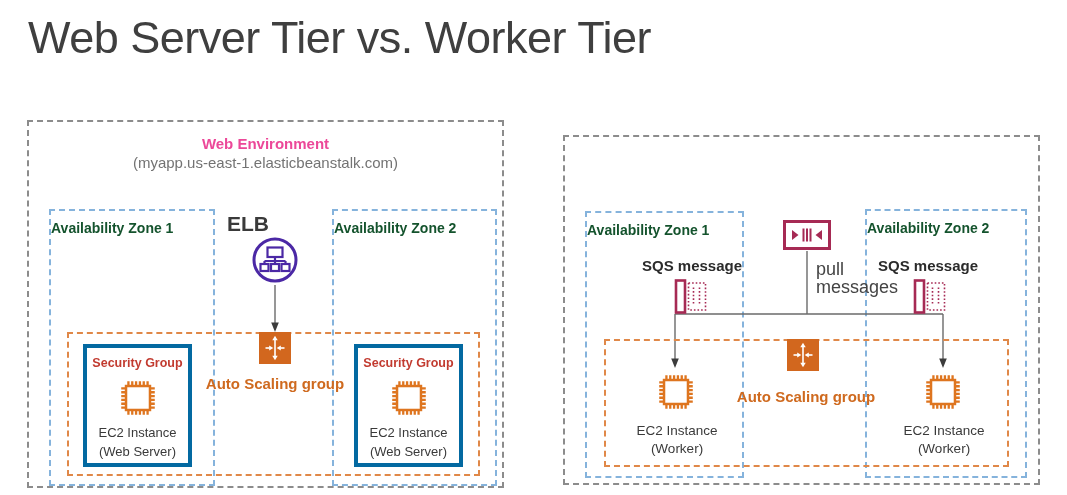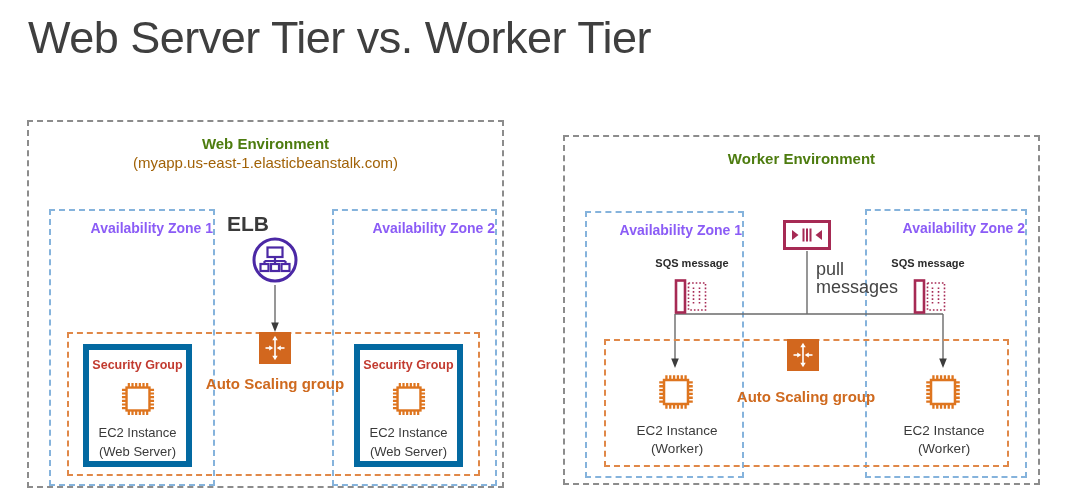--- a/index.html
+++ b/index.html
@@ -10,45 +10,45 @@
   .page-title {
     position:absolute; left:28px; top:12px;
     font-size:45px; font-weight:300; letter-spacing:-0.5px; color:#3f3f3f;
   }
 
   .panel { position:absolute; border:2px dashed #8c8c8c; background:transparent; }
   .panel.web    { left:27px;  top:120px; width:477px; height:368px; }
   .panel.worker { left:563px; top:135px; width:477px; height:350px; }
 
   .env-title { position:absolute; left:0; width:100%; text-align:center;
-               font-size:15px; font-weight:bold; color:#4d7c0f; }
+               font-size:15px; font-weight:bold; color:#ec4899; }
   .env-subtitle { position:absolute; left:0; width:100%; text-align:center;
-               font-size:15px; color:#a16207; }
+               font-size:15px; color:#737373; }
 
   .az-box { position:absolute; border:2px dashed #85b3dc; }
-  .az-label { margin-top:9px; text-align:right; font-size:14px; font-weight:600; color:#8b5cf6; }
+  .az-label { margin-top:9px; text-align:left; font-size:14px; font-weight:600; color:#14532d; }
 
   .asg-box { position:absolute; border:2px dashed #e08848; }
 
   .elb-label { position:absolute; font-size:21px; font-weight:600; color:#3a3a3a; }
 
   .asg-label { position:absolute; text-align:center; font-size:15px; font-weight:bold; color:#cf6a1f; }
 
-  .sg-box { position:absolute; border:6px solid #0369a1; background:#fff;
+  .sg-box { position:absolute; border:4px solid #0369a1; background:#fff;
             display:flex; flex-direction:column; align-items:center; }
   .sg-label { margin-top:8px; font-size:12.5px; font-weight:bold; color:#c23b30; }
   .sg-box .chip { margin-top:5px; }
   .ec2-text { margin-top:2px; text-align:center; font-size:13px; color:#3a3a3a; line-height:19px; }
 
   .icon-abs { position:absolute; }
   .overlay { position:absolute; left:0; top:0; width:100%; height:100%; pointer-events:none; }
 
   .bold-label { position:absolute; text-align:center; font-weight:bold; color:#2b2b2b; }
   .sqs-queue-label { font-size:15.5px; }
-  .sqs-msg-label { font-size:11px; }
+  .sqs-msg-label { font-size:15px; }
   .pull-label { position:absolute; font-size:18px; color:#444; line-height:17.5px; }
 
   .ec2-group-text { position:absolute; text-align:center; font-size:13.5px; color:#3a3a3a; line-height:18px; }
 
   .defs-holder { position:absolute; width:0; height:0; overflow:hidden; }
 </style>
 </head>
 <body>
 
 <svg class="defs-holder" aria-hidden="true">
@@ -151,21 +151,20 @@
         </svg>
       <div class="ec2-text">
         <div>EC2 Instance</div>
         <div>(Web Server)</div>
       </div>
     </div>
   </div>
 
   <div class="panel worker">
 
-    <div class="env-title" style="top:13px;">Worker Environment</div>
 
     <div class="az-box" style="left:20px; top:74px; width:159px; height:267px;">
       <div class="az-label">Availability Zone 1</div>
     </div>
 
     <div class="az-box" style="left:300px; top:72px; width:162px; height:269px;">
       <div class="az-label">Availability Zone 2</div>
     </div>
 
 

